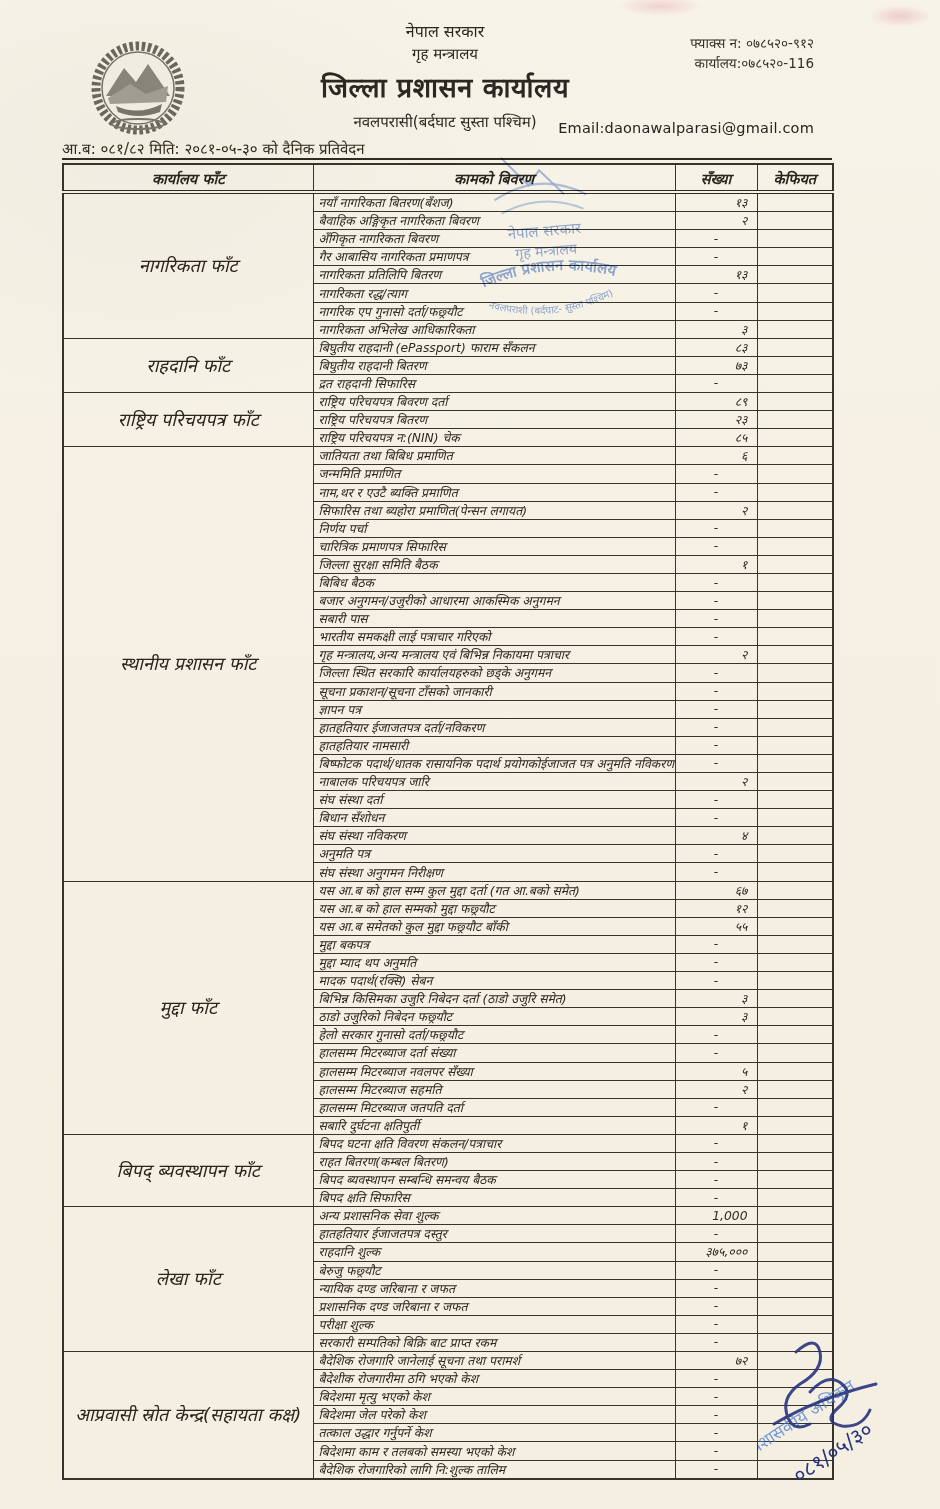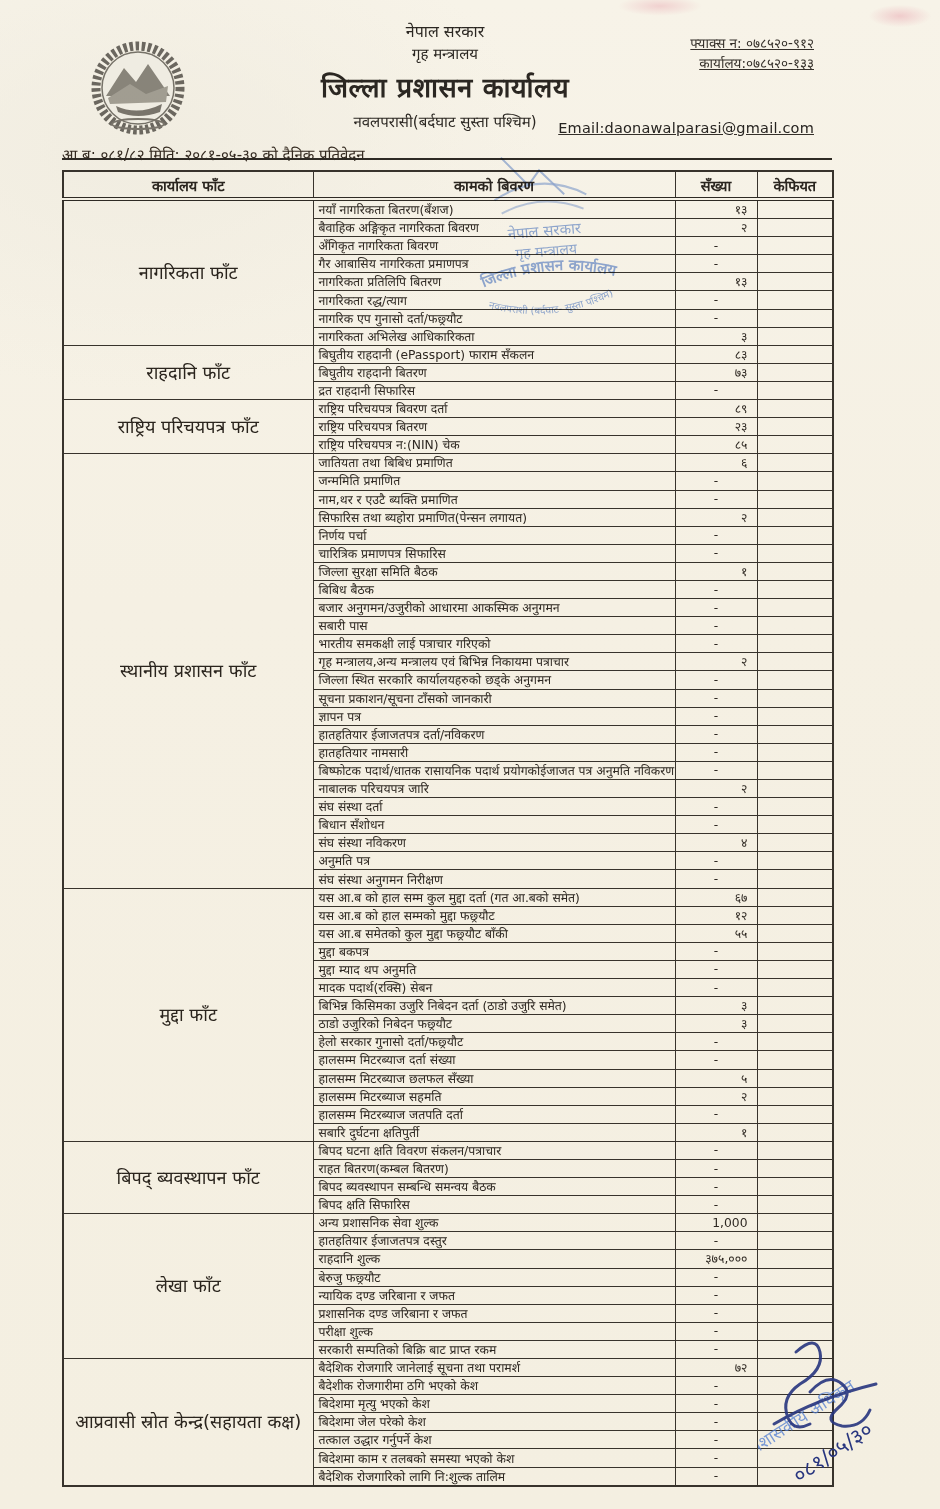--- a/index.html
+++ b/index.html
@@ -14,25 +14,25 @@
       linear-gradient(180deg,#f7f3e8 0%,#f5f0e3 40%,#f4efe1 100%);
   }
   .abs{position:absolute;}
   
   .emblem-wrap{left:86px;top:38px;width:104px;height:106px;}
   .center-head{left:235px;top:22px;width:420px;text-align:center;line-height:1.25;}
   .gov-line{font-size:16px;}
   .min-line{font-size:15px;margin-top:3px;}
   .office-line{font-size:27px;font-weight:bold;margin-top:7px;letter-spacing:.5px;}
   .dist-line{font-size:15px;margin-top:8px;}
-  .contact{right:126px;top:33px;text-align:right;font-size:13.5px;line-height:1.5;color:#35302a;text-decoration:underline;}
+  .contact{right:126px;top:33px;text-align:right;font-size:13.5px;line-height:1.5;color:#35302a;}
   .contact .email{font-size:14.5px;color:#262320;letter-spacing:.2px;margin-top:44px;}
-  .report-line{left:62px;top:144px;font-size:15px;color:#33291f;}
+  .report-line{left:62px;top:138px;font-size:15px;color:#33291f;}
   
-  .tablewrap{left:62px;top:158px;width:770px;border-top:2px solid #2e2a24;padding-top:10px;}
+  .tablewrap{left:62px;top:158px;width:770px;border-top:2px solid #2e2a24;padding-top:3px;font-style:italic;}
   table.rt{border-collapse:collapse;width:770px;table-layout:fixed;}
   table.rt,.rt td,.rt th{border:1.5px solid #38332c;}
   table.rt{border-width:2px;}
   .rt th{
     height:25px;font-size:14.5px;font-weight:bold;text-align:center;
     border-bottom:4px double #2e2a24;padding:0 2px;color:#2a251f;
   }
   .rt td{height:17.1px;font-size:12.3px;padding:0;overflow:hidden;white-space:nowrap;color:#2e2822;}
   .rt td.seccell{font-size:18px;text-align:center;vertical-align:middle;white-space:normal;line-height:1.3;color:#2a241d;}
   .rt td.desc{padding-left:5px;vertical-align:middle;}
@@ -64,21 +64,21 @@
 
 <div class="abs center-head">
   <div class="gov-line">नेपाल सरकार</div>
   <div class="min-line">गृह मन्त्रालय</div>
   <div class="office-line">जिल्ला प्रशासन कार्यालय</div>
   <div class="dist-line">नवलपरासी(बर्दघाट सुस्ता पश्चिम)</div>
 </div>
 
 <div class="abs contact">
   <div>फ्याक्स न: ०७८५२०-९१२</div>
-  <div>कार्यालय:०७८५२०-१३३</div>
+  <div>कार्यालय:०७८५२०-116</div>
   <div class="email">Email:daonawalparasi@gmail.com</div>
 </div>
 
 <div class="abs report-line">आ.ब: ०८१/८२ मिति: २०८१-०५-३० को दैनिक प्रतिवेदन</div>
 
 <div class="abs tablewrap">
   <table class="rt">
     <colgroup>
         <col class="col1">
         <col class="col2">
@@ -333,21 +333,21 @@
           <td class="desc">हेलो सरकार गुनासो दर्ता/फछ्र्यौट</td>
           <td class="cnt dash">-</td>
           <td></td>
         </tr>
         <tr>
           <td class="desc">हालसम्म मिटरब्याज दर्ता संख्या</td>
           <td class="cnt dash">-</td>
           <td></td>
         </tr>
         <tr>
-          <td class="desc">हालसम्म मिटरब्याज छलफल सँख्या</td>
+          <td class="desc">हालसम्म मिटरब्याज नवलपर सँख्या</td>
           <td class="cnt">५</td>
           <td></td>
         </tr>
         <tr>
           <td class="desc">हालसम्म मिटरब्याज सहमति</td>
           <td class="cnt">२</td>
           <td></td>
         </tr>
         <tr>
           <td class="desc">हालसम्म मिटरब्याज जतपति दर्ता</td>

